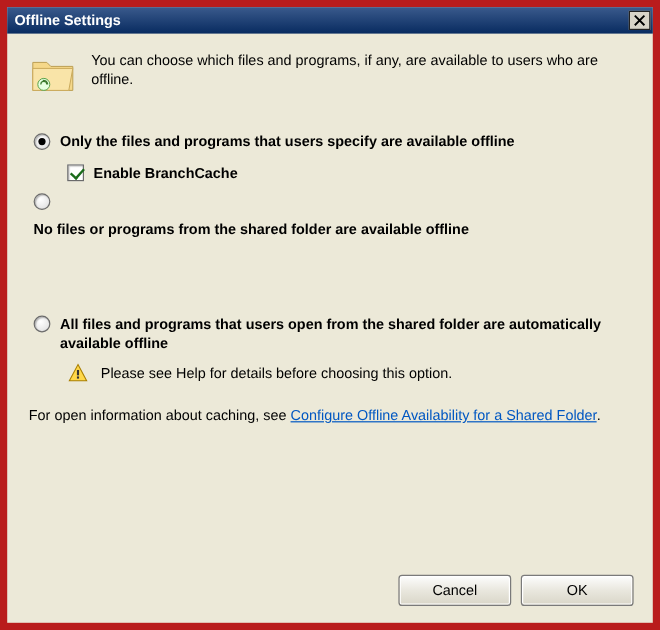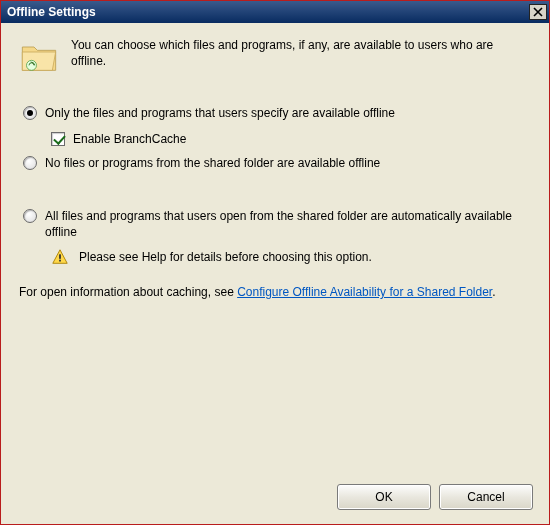--- a/index.html
+++ b/index.html
@@ -10,21 +10,21 @@
     font-size: 12px;
     background: #ece9d8;
     width: 550px;
     height: 525px;
     overflow: hidden;
   }
   .window {
     width: 550px;
     height: 525px;
     background: #ece9d8;
-    border: 1px solid #b91c1c;
+    border: 6px solid #b91c1c;
     position: relative;
   }
   .titlebar {
     height: 22px;
     background: linear-gradient(to bottom, #3a5a8c 0%, #082b60 100%);
     display: flex;
     align-items: center;
     justify-content: space-between;
     padding: 0 2px 0 6px;
   }
@@ -58,20 +58,21 @@
     font-size: 12px;
     color: #000000;
     line-height: 1.35;
   }
   .opt-group { margin-left: 4px; }
   .radio-row, .check-row {
     display: flex;
     align-items: flex-start;
     gap: 8px;
     margin-bottom: 8px;
+    font-weight: bold;
   }
   .radio-row .lbl, .check-row .lbl {
     font-size: 12px;
     color: #000;
     line-height: 1.35;
   }
   .indent { margin-left: 28px; }
   .disabled .lbl { color: #9a9a93; }
   .warn-row {
     display: flex;
@@ -188,21 +189,21 @@
       <div class="radio-row gap-sm">
         <div class="radio-ctl selected"></div>
         <span class="lbl">Only the files and programs that users specify are available offline</span>
       </div>
 
       <div class="check-row indent gap-lg">
         <div class="check-ctl checked"></div>
         <span class="lbl">Enable BranchCache</span>
       </div>
 
-      <div class="radio-row" style="margin-bottom:36px;">
+      <div class="radio-row" style="margin-bottom:62px;flex-direction:column;">
         <div class="radio-ctl"></div>
         <span class="lbl">No files or programs from the shared folder are available offline</span>
       </div>
 
       <div class="radio-row">
         <div class="radio-ctl"></div>
         <span class="lbl" style="max-width:470px;">All files and programs that users open from the shared folder are automatically available offline</span>
       </div>
 
 
@@ -217,17 +218,17 @@
 
     </div>
 
     <div class="help-line">
       <span>For open information about caching, see </span><span class="help-link">Configure Offline Availability for a Shared Folder</span><span>.</span>
     </div>
 
   </div>
 
   <div class="btn-row">
+    <div class="btn">Cancel</div>
     <div class="btn">OK</div>
-    <div class="btn">Cancel</div>
   </div>
 
 </div>
 
 </body></html>

